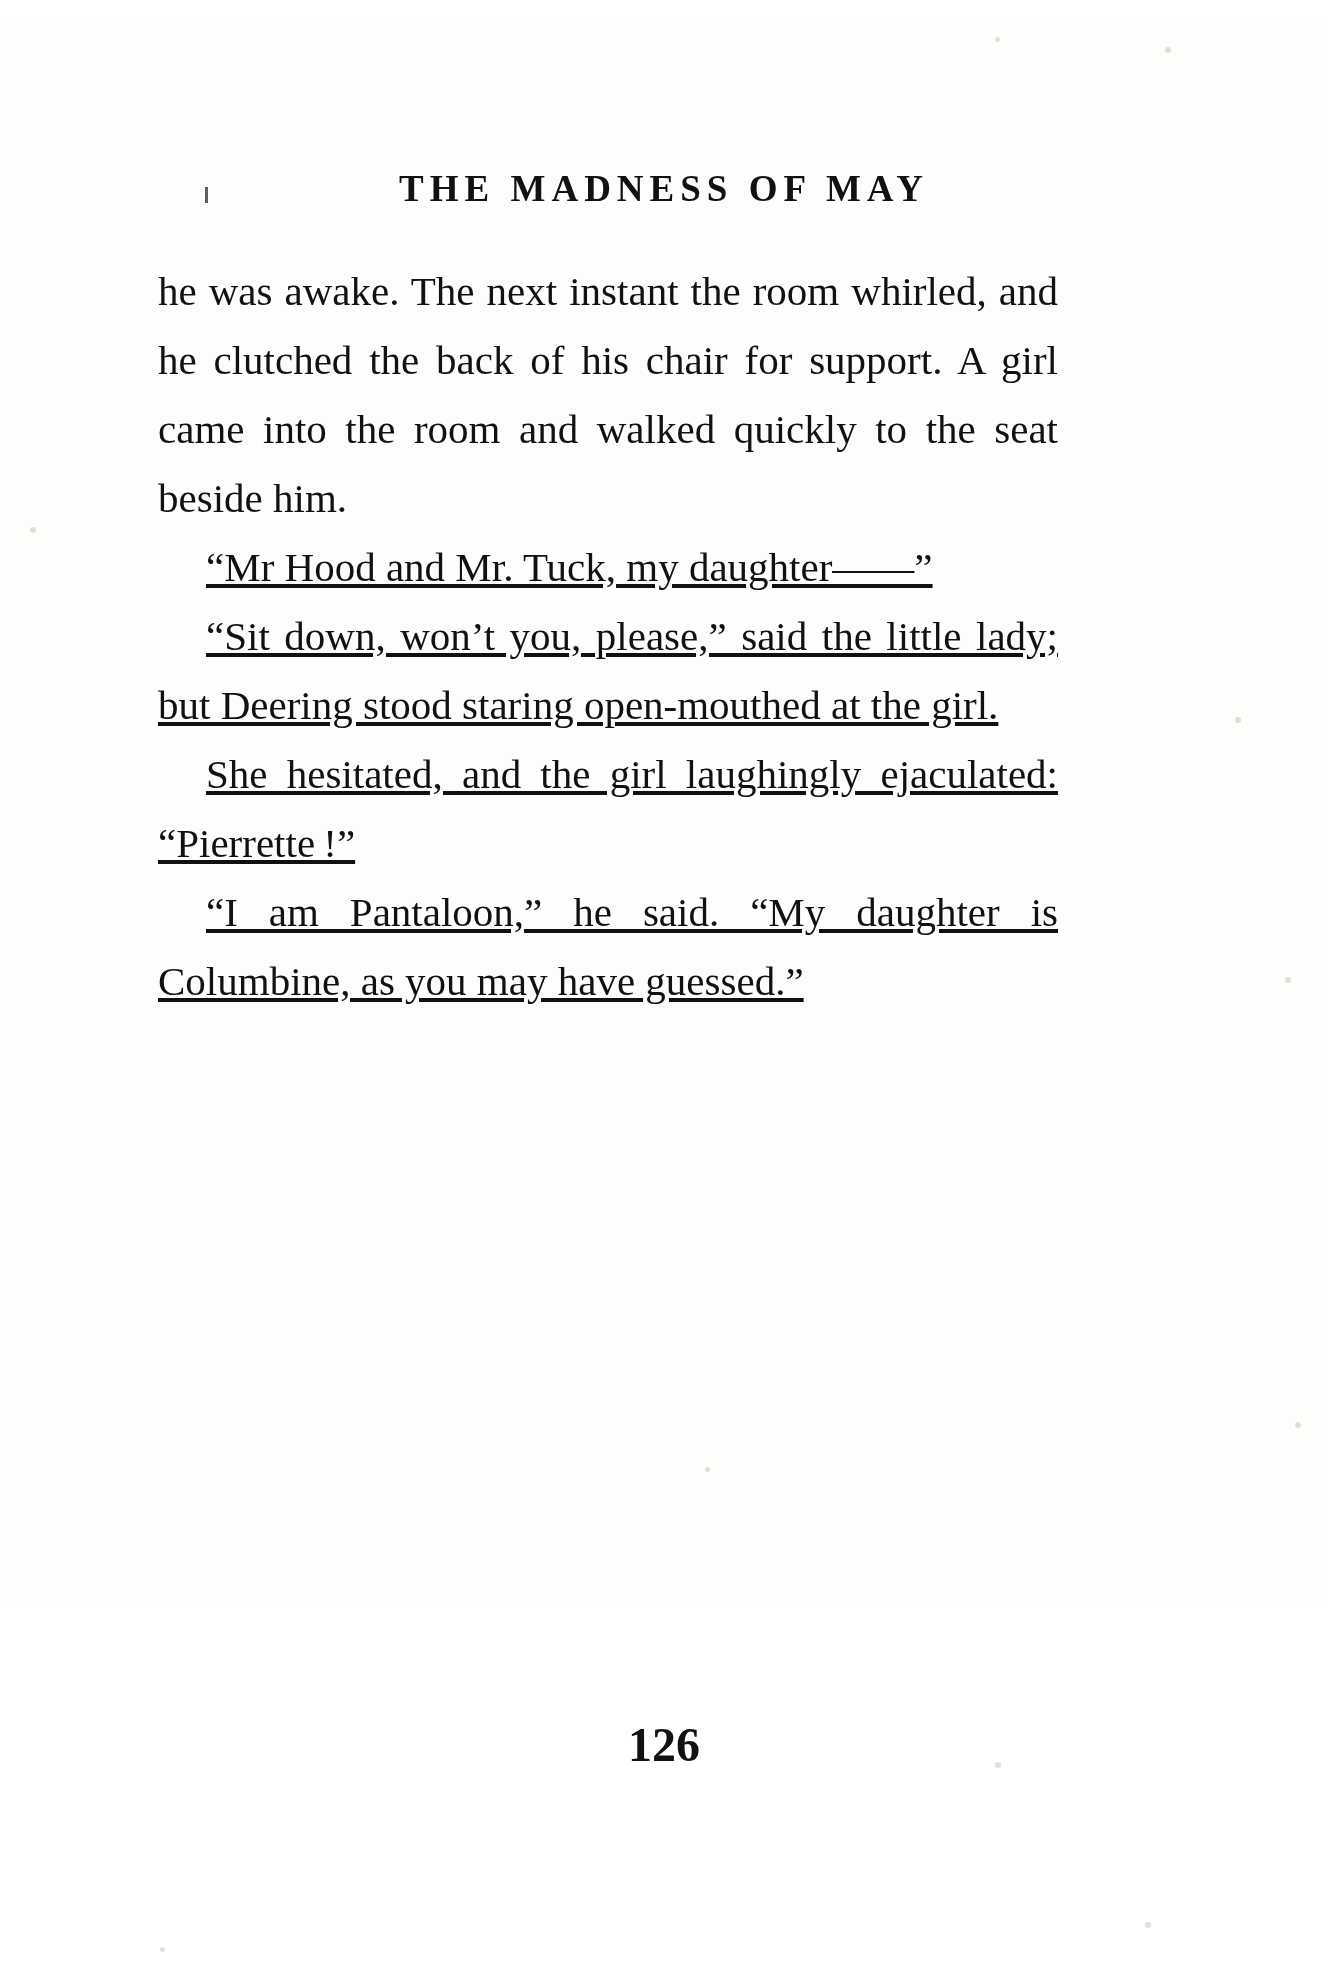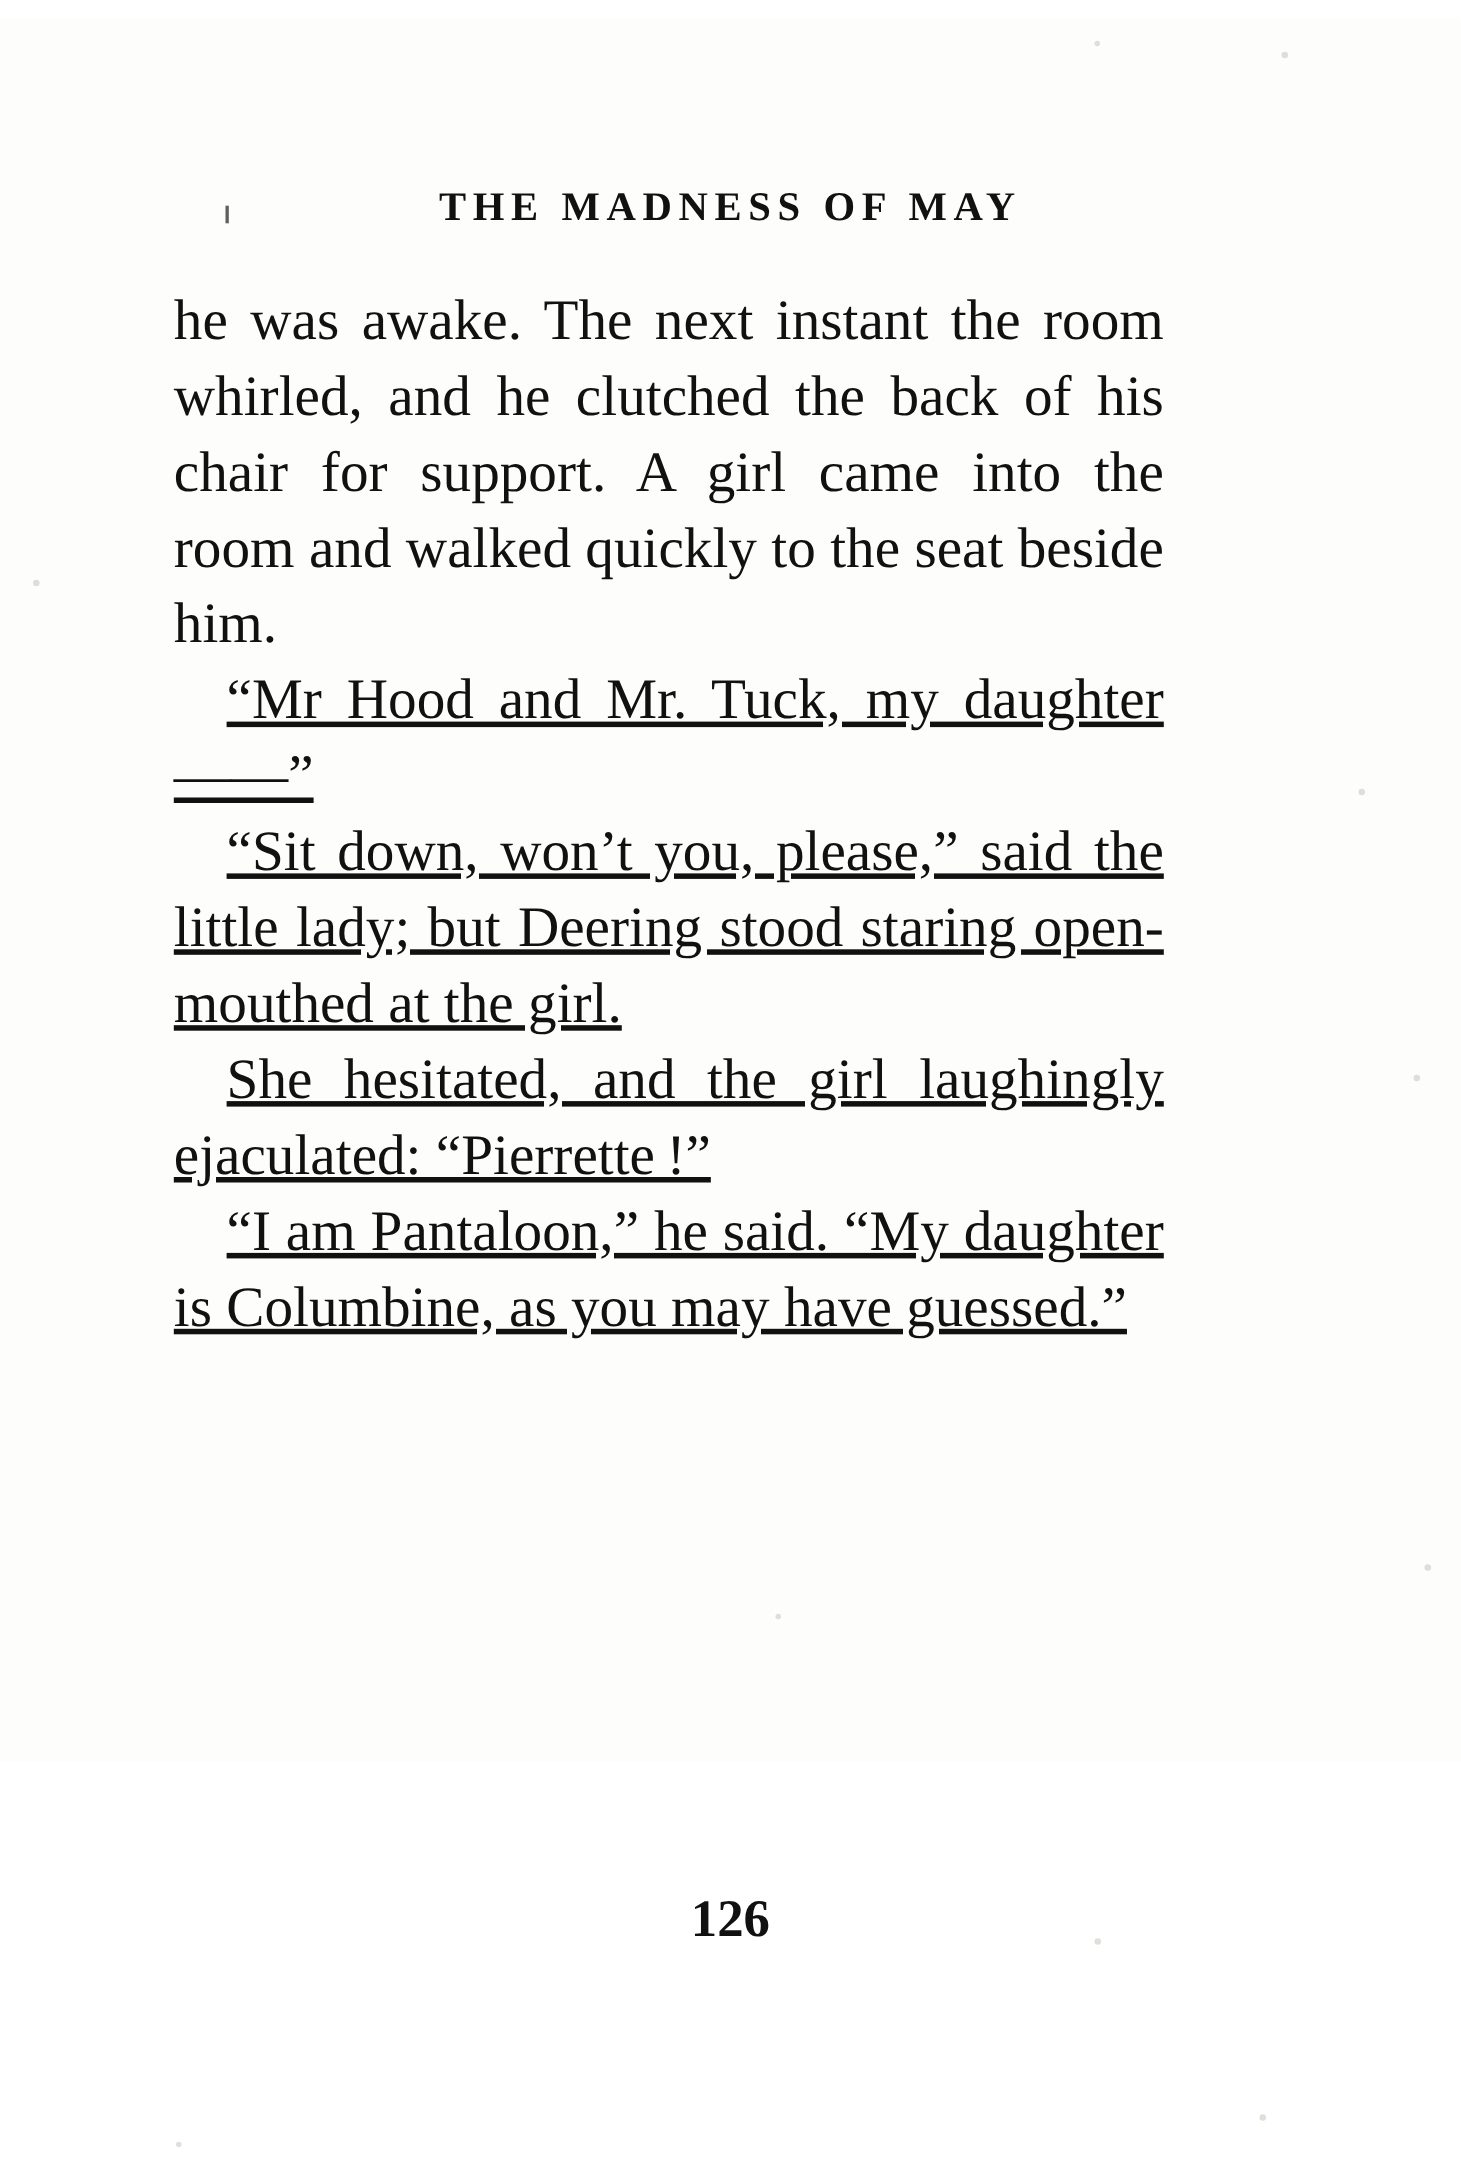--- a/index.html
+++ b/index.html
@@ -44,21 +44,21 @@
     color: #111;
   }
   .text-block {
     position: absolute;
     left: 158px;
     top: 240px;
     width: 900px;
   }
   .para {
     margin: 0 0 0 0;
-    font-size: 52px;
+    font-size: 41px;
     line-height: 69px;
     text-align: justify;
     text-justify: inter-word;
     color: #111;
     font-family: "Liberation Serif", serif;
   }
   .para.indent {
     text-indent: 48px;
     text-decoration: underline;
   }

